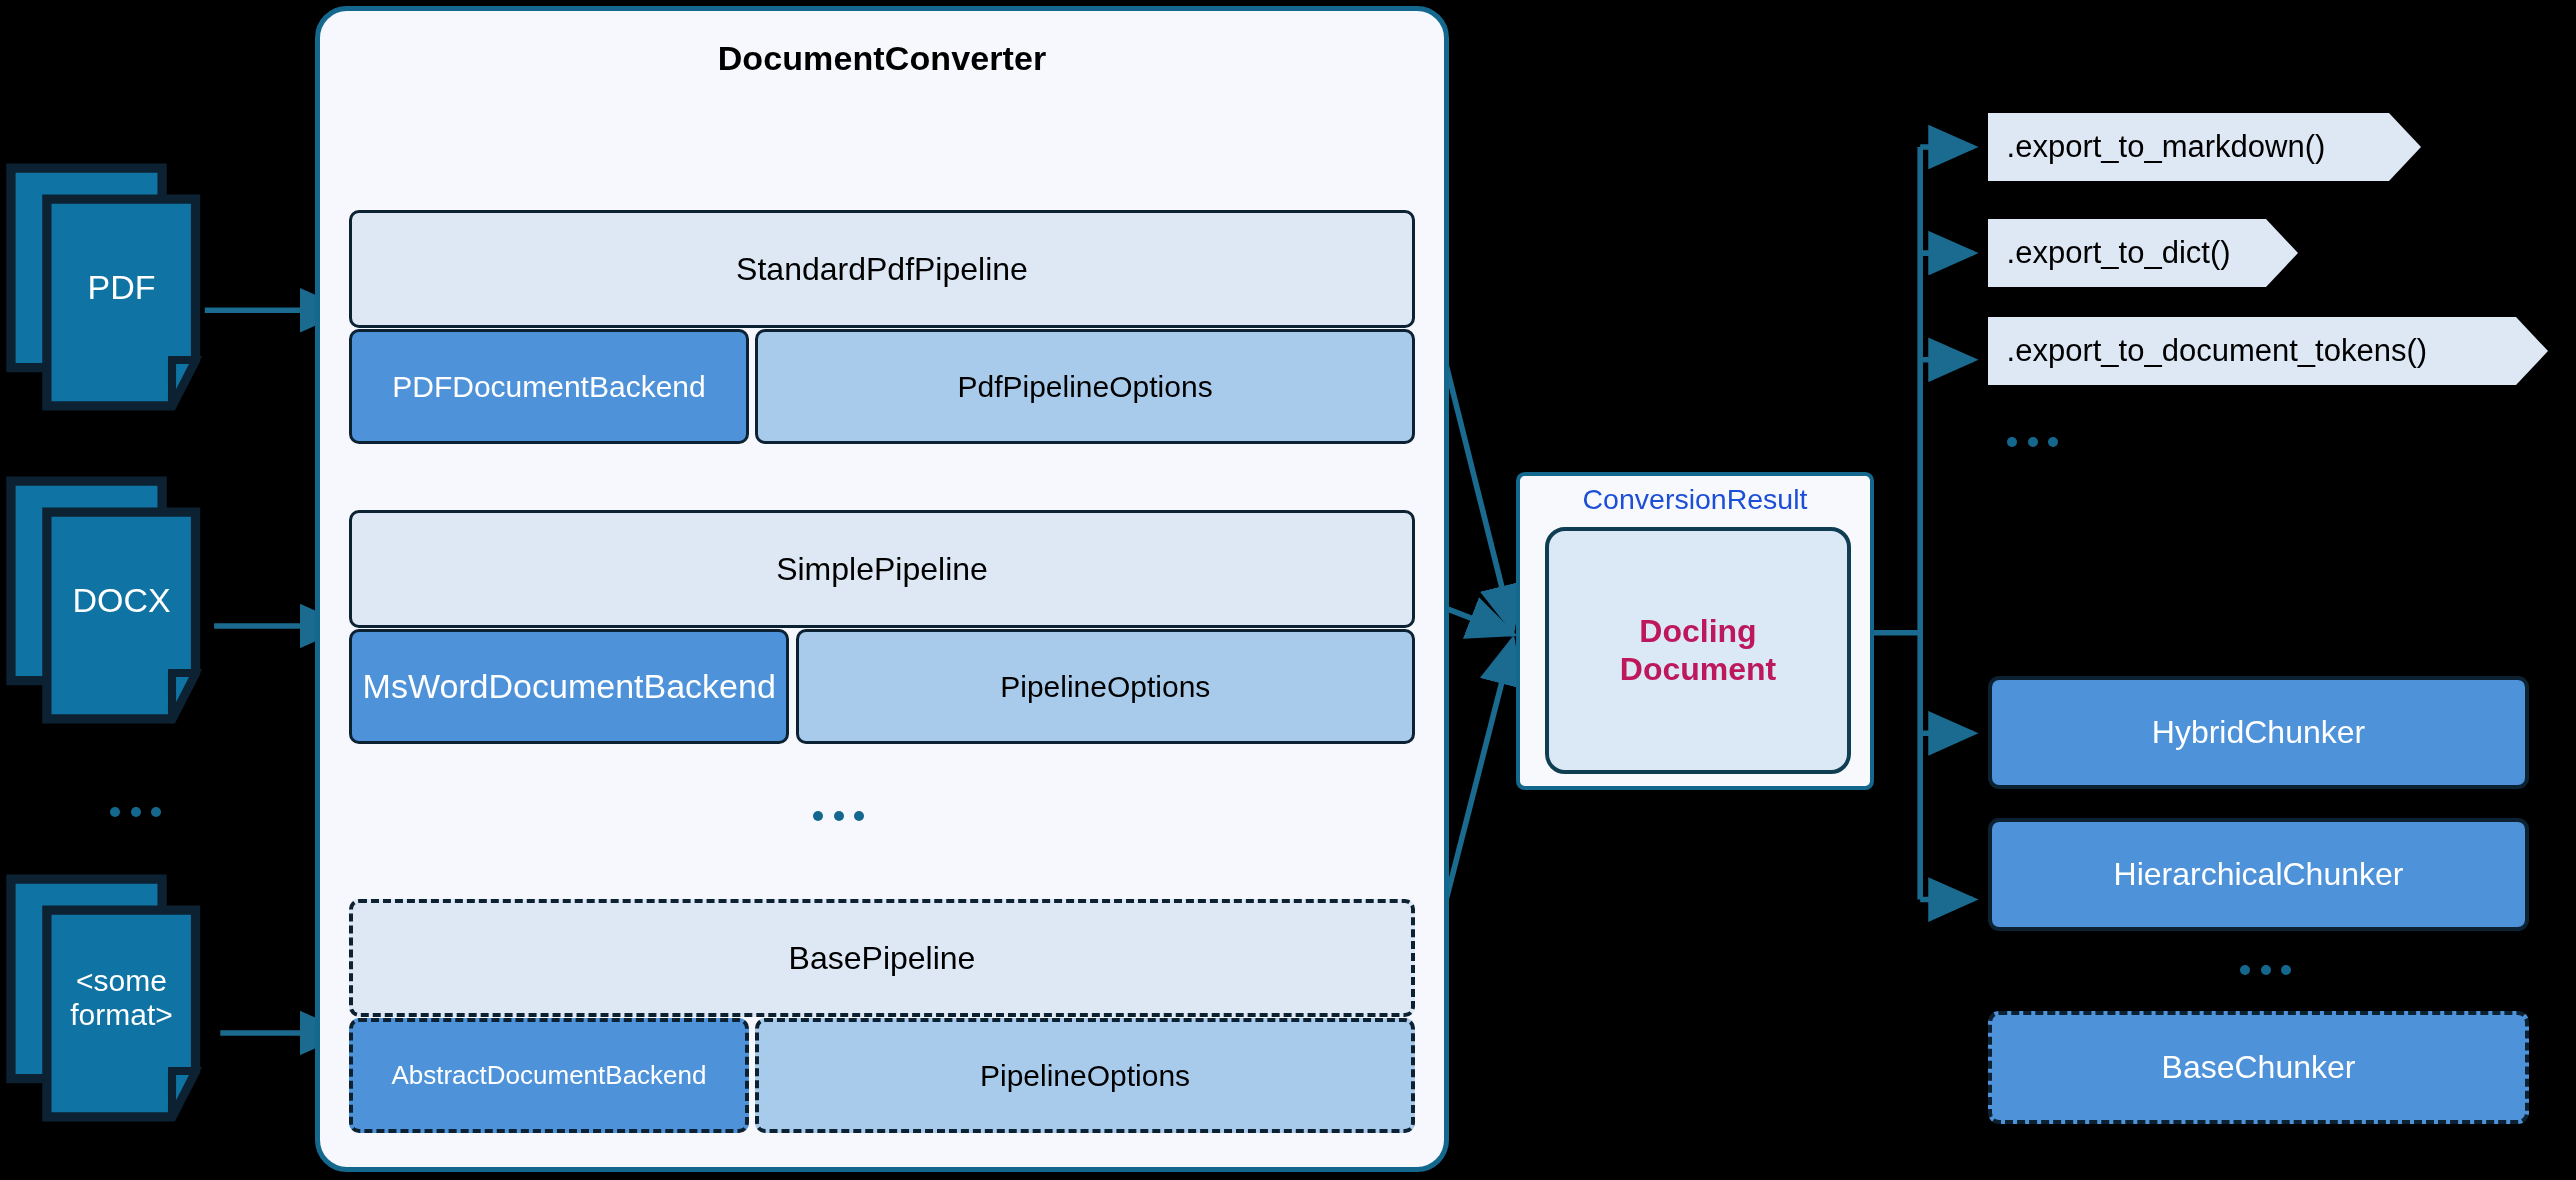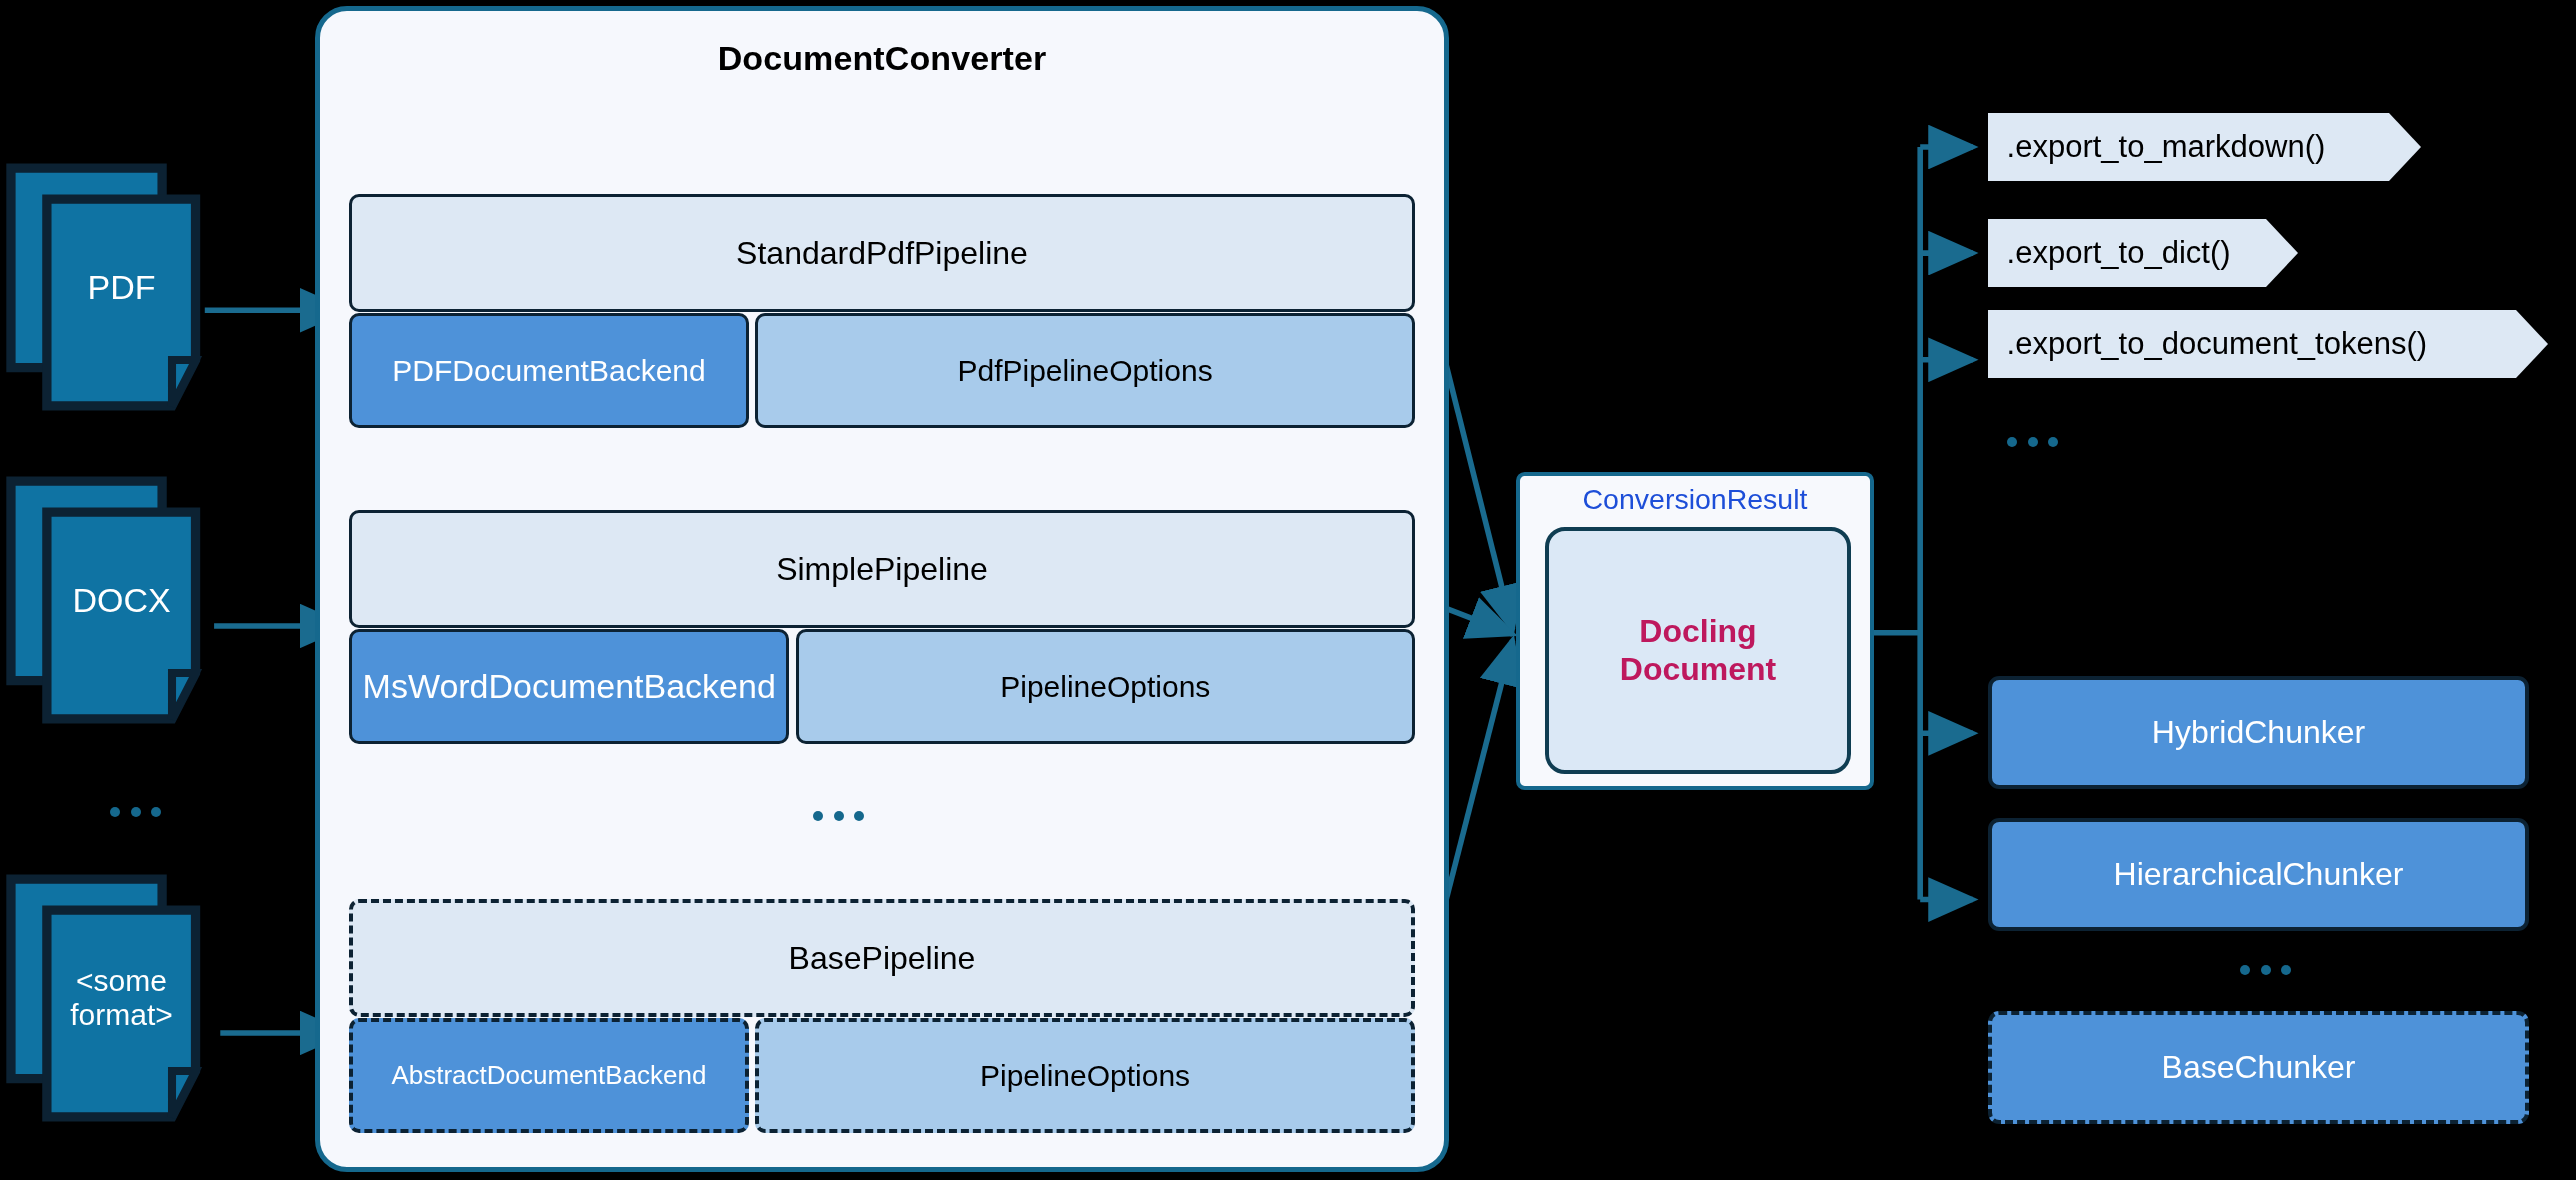--- a/index.html
+++ b/index.html
@@ -163,21 +163,21 @@
   </div>
   <div class="doc-label" style="left:47px;top:874px;width:149px;height:248px;font-size:30px;flex-direction:column;">
     <span>&lt;some</span>
     <span>format&gt;</span>
   </div>
 
   <div class="converter">
     <div class="converter-title">DocumentConverter</div>
 
     <div class="pgroup" style="left:29px;top:183px;width:1066px;">
-      <div class="p-head" style="height:118px;">StandardPdfPipeline</div>
+      <div class="p-head" style="height:118px;margin-top:16px;">StandardPdfPipeline</div>
       <div class="p-row">
         <div class="p-backend" style="width:400px;height:115px;font-size:30px;">PDFDocumentBackend</div>
         <div class="p-options" style="width:660px;height:115px;">PdfPipelineOptions</div>
       </div>
     </div>
 
     <div class="pgroup" style="left:29px;top:499px;width:1066px;">
       <div class="p-head" style="height:118px;">SimplePipeline</div>
       <div class="p-row">
         <div class="p-backend" style="width:469px;height:115px;font-size:34px;">MsWordDocumentBackend</div>
@@ -207,21 +207,21 @@
       <span>Document</span>
     </div>
   </div>
 
   <div class="chev m" style="left:1988px;top:113px;width:433px;height:68px;">
     <span>.export_to_markdown()</span>
   </div>
   <div class="chev m" style="left:1988px;top:219px;width:310px;height:68px;">
     <span>.export_to_dict()</span>
   </div>
-  <div class="chev m" style="left:1988px;top:310px;width:560px;height:68px;">
+  <div class="chev m" style="left:1988px;top:317px;width:560px;height:68px;">
     <span>.export_to_document_tokens()</span>
   </div>
 
   <div class="ellipsis" style="left:2007px;top:437px;">
     <i></i>
       <i></i>
       <i></i>
   </div>
 
   <div class="chunker" style="left:1988px;top:676px;width:541px;height:113px;">

